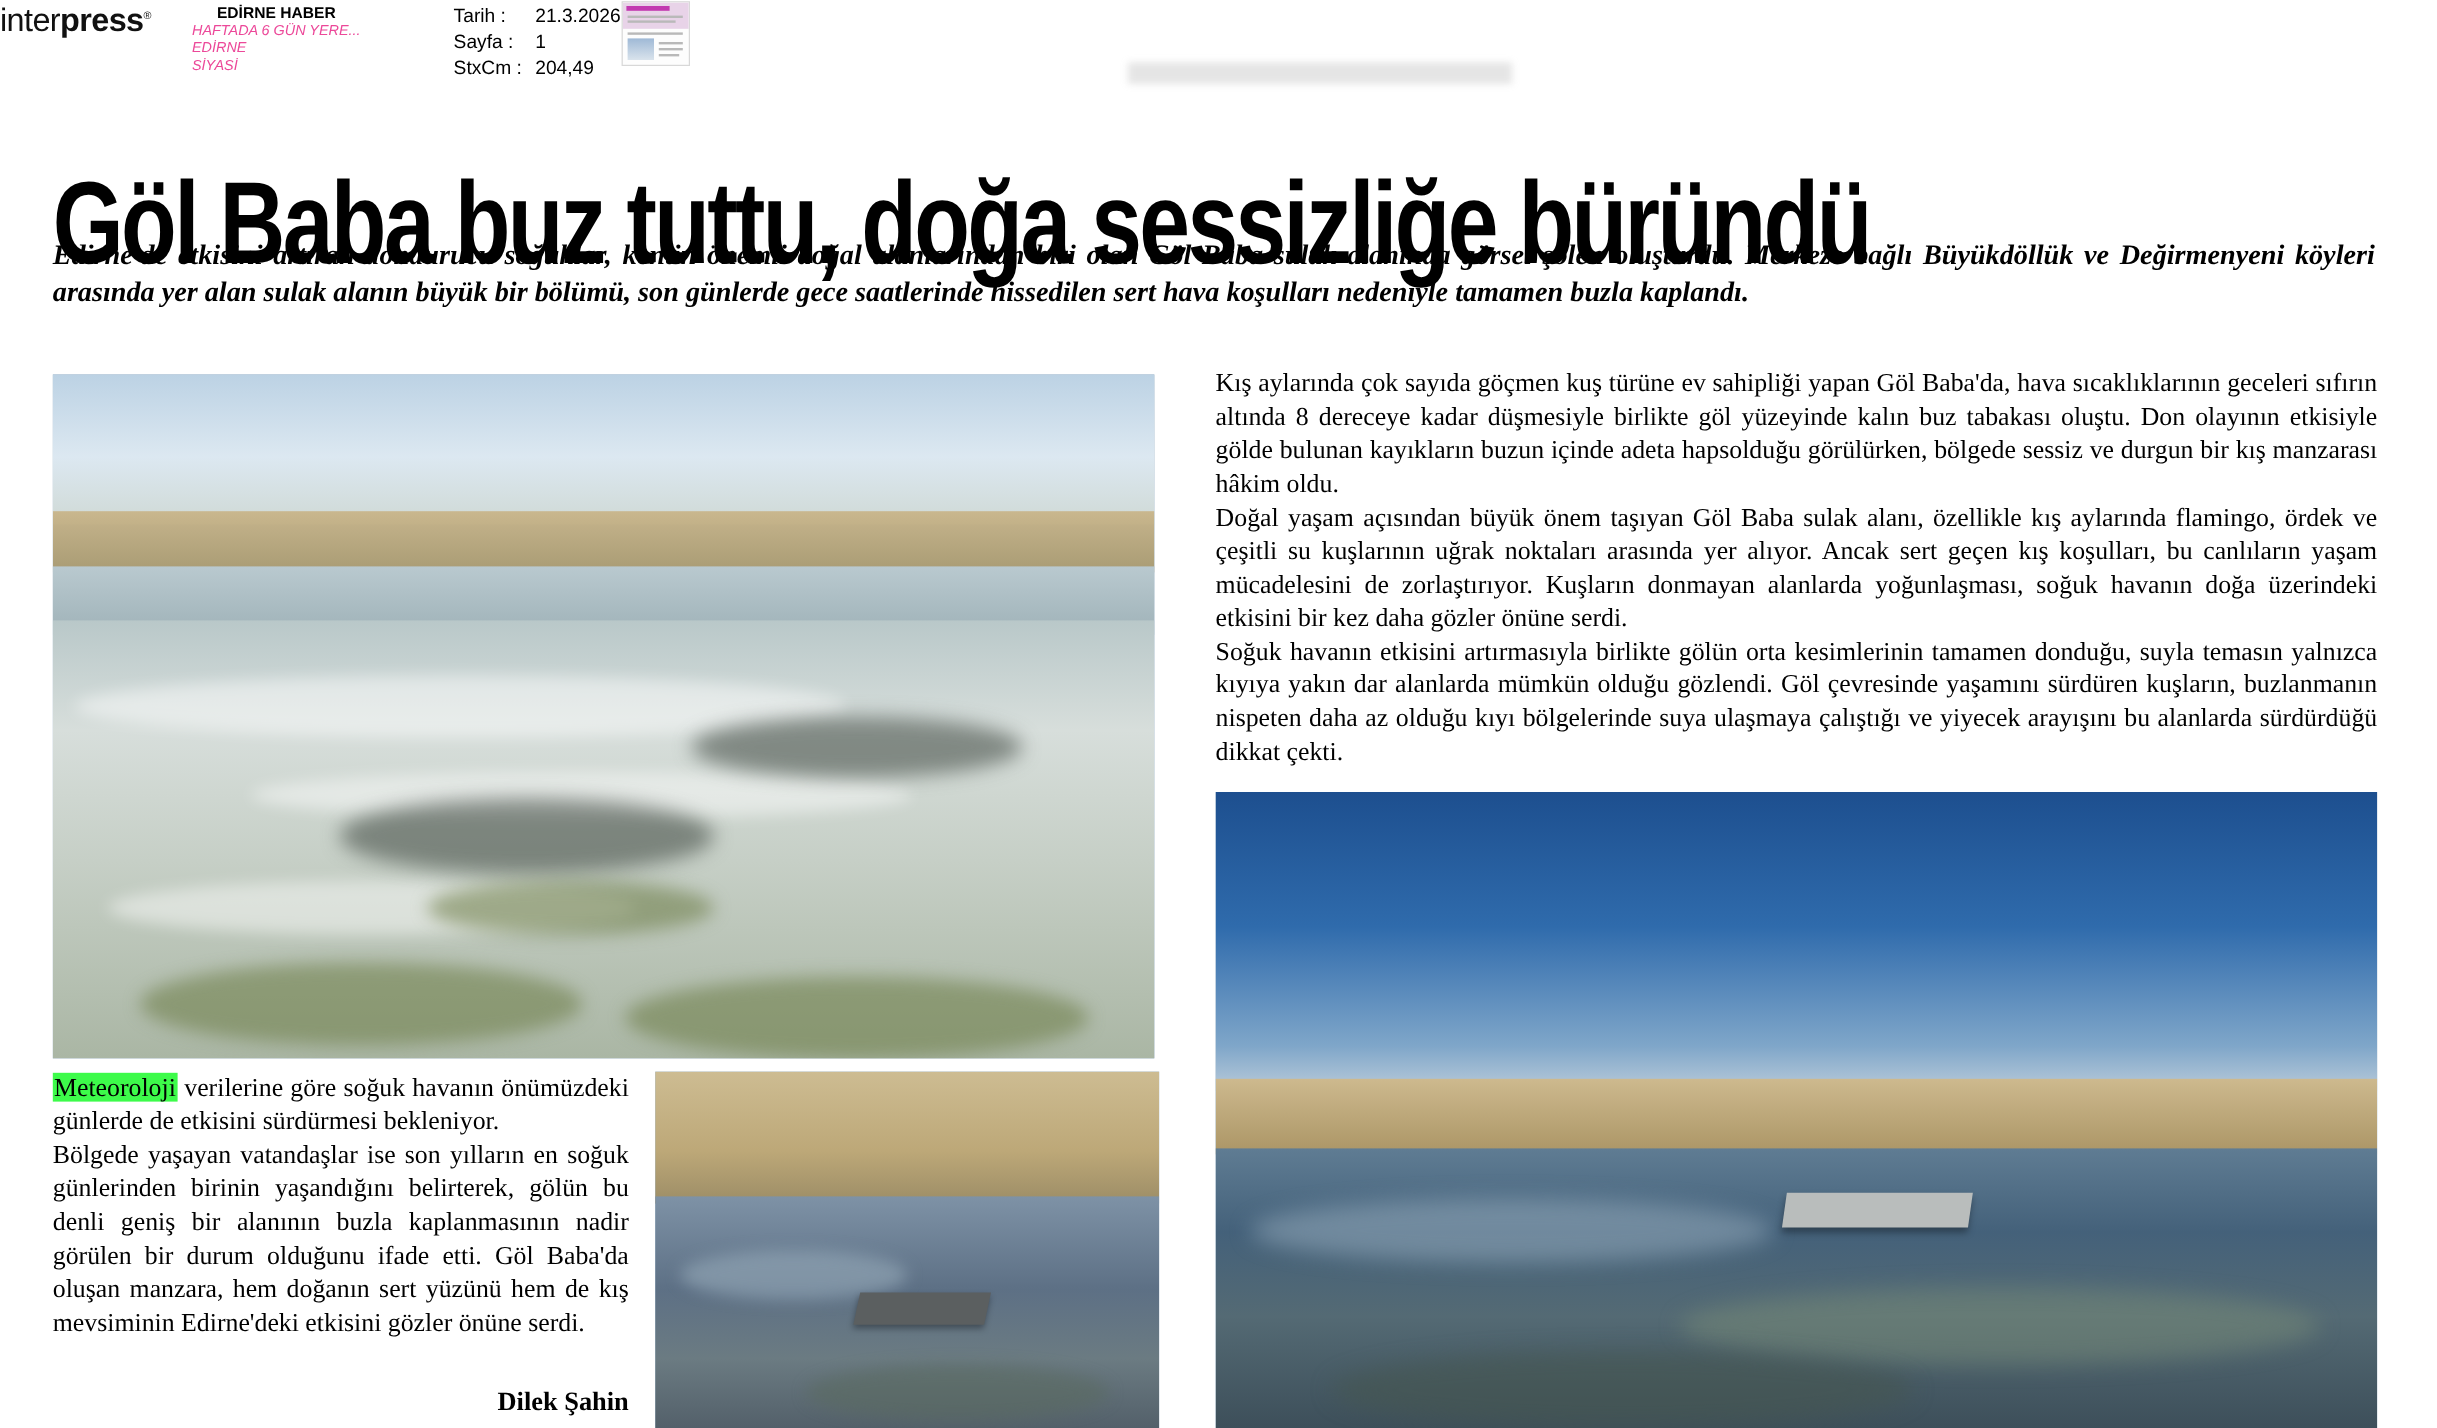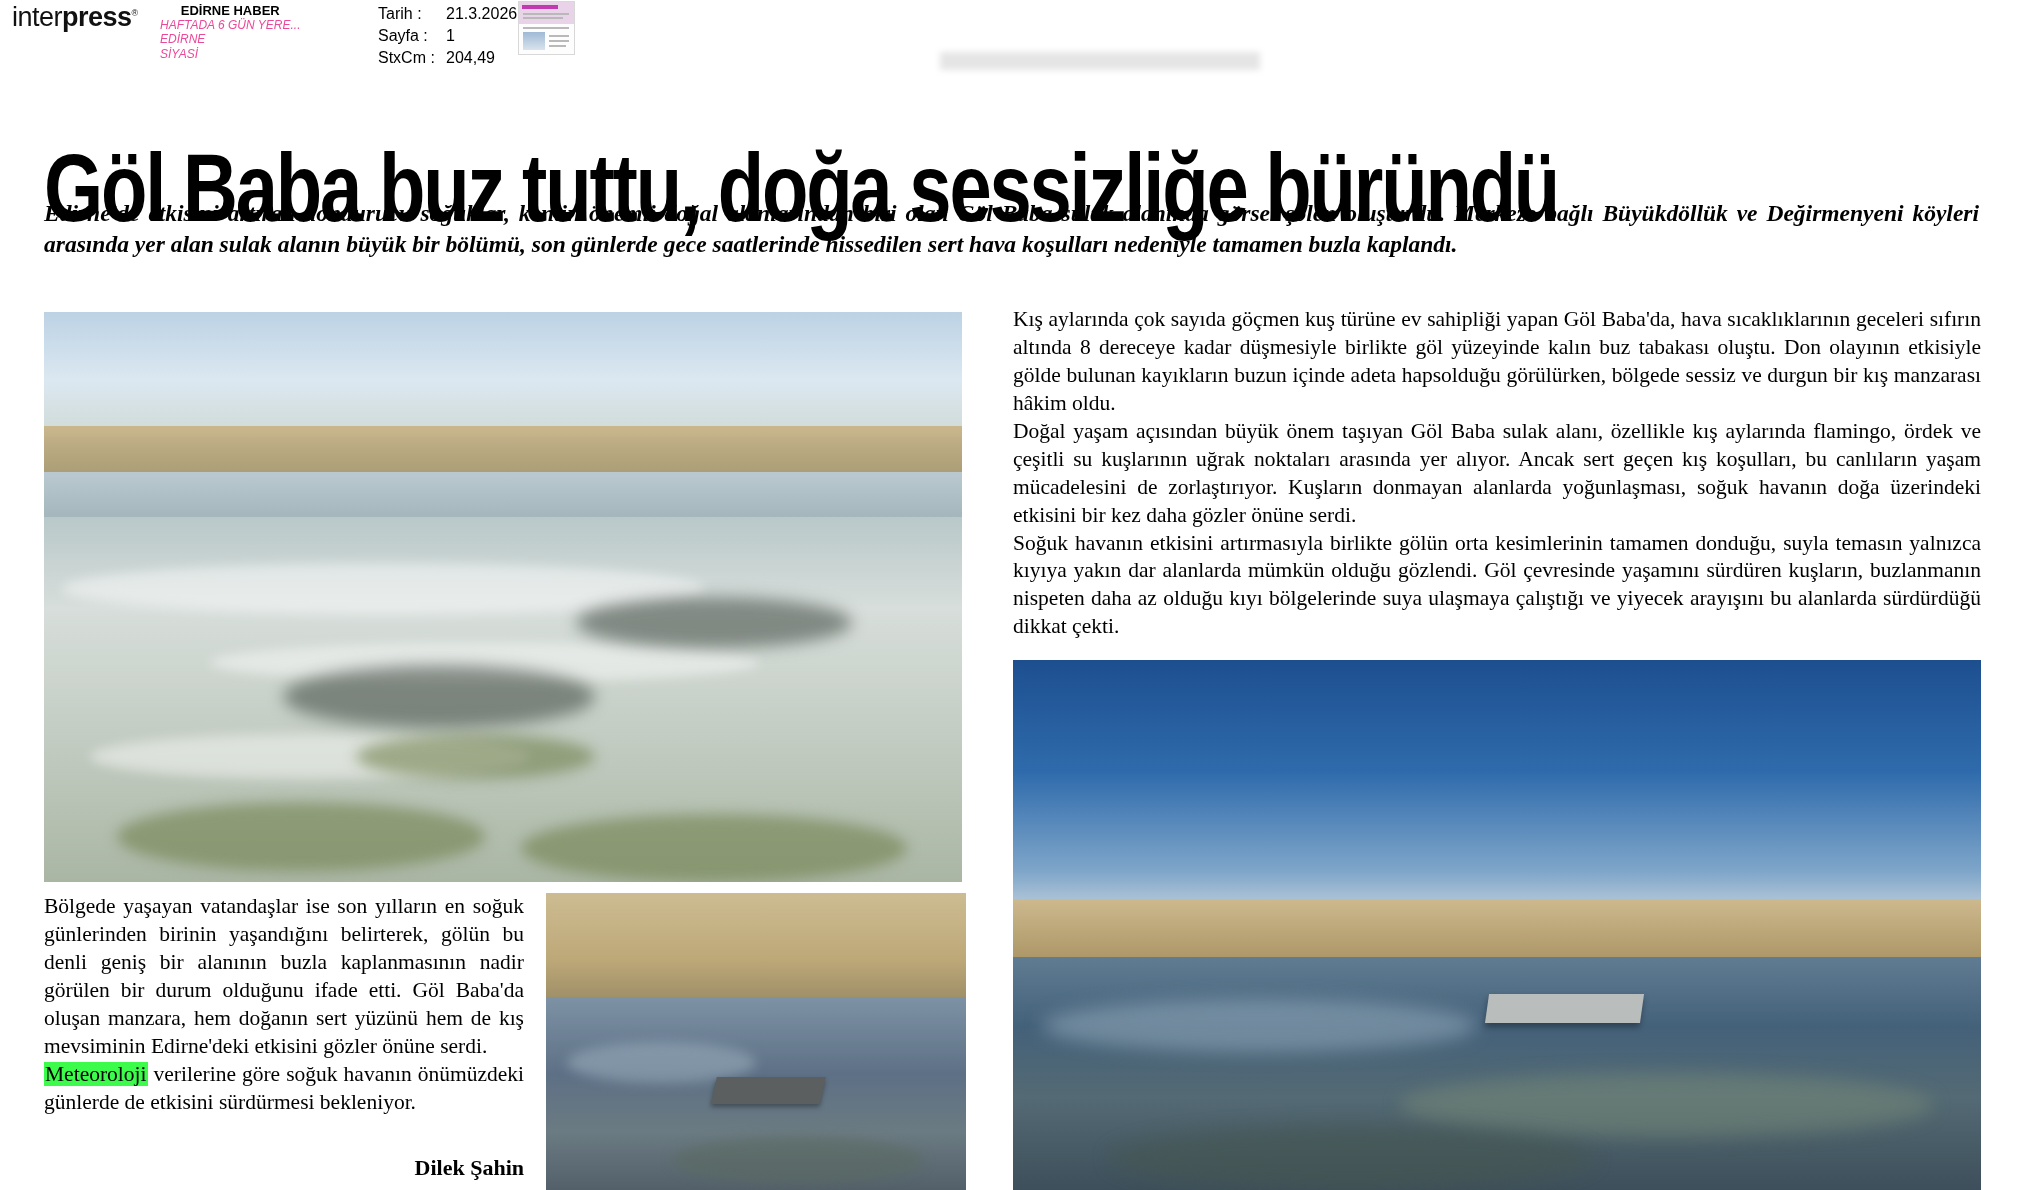--- a/index.html
+++ b/index.html
@@ -30,21 +30,21 @@
     height: 34px;
     background: #ffffff;
     display: flex;
     align-items: center;
   }
   .logo-text {
     font-family: "Liberation Sans", sans-serif;
     font-size: 27px;
     letter-spacing: -0.5px;
     color: #111;
-    padding-left: 12px;
+    padding-left: 0;
   }
   .logo-text .thin { font-weight: 400; }
   .logo-text .bold { font-weight: 700; }
   .logo-reg {
     font-size: 9px;
     vertical-align: super;
     font-weight: 400;
   }
 
   .src-block {
@@ -338,17 +338,17 @@
   <div class="p3-slab"></div>
 </div>
 
 <div class="body-col">
   <p>Kış aylarında çok sayıda göçmen kuş türüne ev sahipliği yapan Göl Baba'da, hava sıcaklıklarının geceleri sıfırın altında 8 dereceye kadar düşmesiyle birlikte göl yüzeyinde kalın buz tabakası oluştu. Don olayının etkisiyle gölde bulunan kayıkların buzun içinde adeta hapsolduğu görülürken, bölgede sessiz ve durgun bir kış manzarası hâkim oldu.</p>
   <p>Doğal yaşam açısından büyük önem taşıyan Göl Baba sulak alanı, özellikle kış aylarında flamingo, ördek ve çeşitli su kuşlarının uğrak noktaları arasında yer alıyor. Ancak sert geçen kış koşulları, bu canlıların yaşam mücadelesini de zorlaştırıyor. Kuşların donmayan alanlarda yoğunlaşması, soğuk havanın doğa üzerindeki etkisini bir kez daha gözler önüne serdi.</p>
   <p>Soğuk havanın etkisini artırmasıyla birlikte gölün orta kesimlerinin tamamen donduğu, suyla temasın yalnızca kıyıya yakın dar alanlarda mümkün olduğu gözlendi. Göl çevresinde yaşamını sürdüren kuşların, buzlanmanın nispeten daha az olduğu kıyı bölgelerinde suya ulaşmaya çalıştığı ve yiyecek arayışını bu alanlarda sürdürdüğü dikkat çekti.</p>
 </div>
 
 <div class="caption-col">
+  <p><span class="hl">Meteoroloji</span><span> verilerine göre soğuk havanın önümüzdeki günlerde de etkisini sürdürmesi bekleniyor.</span></p>
   <p>Bölgede yaşayan vatandaşlar ise son yılların en soğuk günlerinden birinin yaşandığını belirterek, gölün bu denli geniş bir alanının buzla kaplanmasının nadir görülen bir durum olduğunu ifade etti. Göl Baba'da oluşan manzara, hem doğanın sert yüzünü hem de kış mevsiminin Edirne'deki etkisini gözler önüne serdi.</p>
-  <p><span class="hl">Meteoroloji</span><span> verilerine göre soğuk havanın önümüzdeki günlerde de etkisini sürdürmesi bekleniyor.</span></p>
 </div>
 
 <div class="byline">Dilek Şahin</div>
 
 </body></html>

